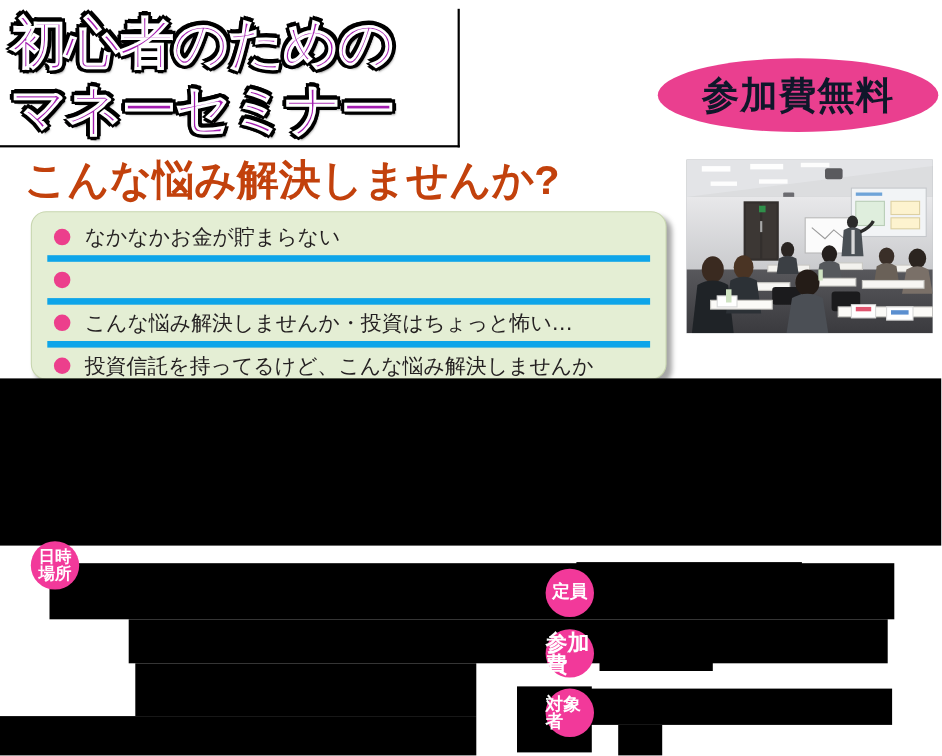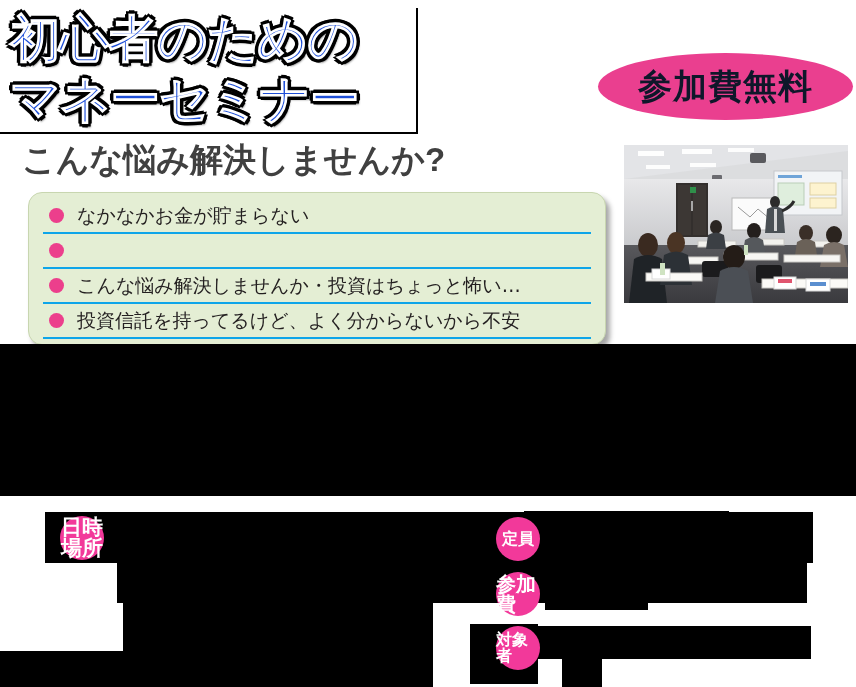--- a/index.html
+++ b/index.html
@@ -28,21 +28,21 @@
     border-right: 2px solid #000000;
     border-bottom: 2px solid #000000;
     box-sizing: border-box;
   }
   .title-line {
     position: absolute;
     left: 10px;
     white-space: nowrap;
     font-family: Liberation Sans, sans-serif;
     font-weight: bold;
-    color: #1d4ed8;
+    color: #a21caf;
     letter-spacing: -1px;
   }
   .title-line.l1 {
     top: -2px;
     font-size: 50px;
     -webkit-text-stroke: 1px #ffffff;
     text-shadow:
       -3px -3px 0 #000, 3px -3px 0 #000, -3px 3px 0 #000, 3px 3px 0 #000,
       -3px 0 0 #000, 3px 0 0 #000, 0 -3px 0 #000, 0 3px 0 #000,
       -4px 0 0 #000, 4px 0 0 #000, 0 -4px 0 #000, 0 4px 0 #000,
@@ -57,26 +57,26 @@
       -3px 0 0 #000, 3px 0 0 #000, 0 -3px 0 #000, 0 3px 0 #000,
       -4px 0 0 #000, 4px 0 0 #000, 0 -4px 0 #000, 0 4px 0 #000,
       3px 4px 2px rgba(0,0,0,0.45);
   }
 
   
   .subheading {
     position: absolute;
     left: 22px;
     top: 138px;
-    font-size: 33px;
+    font-size: 38px;
     font-weight: bold;
-    color: #404040;
+    color: #c2410c;
     letter-spacing: 0px;
     white-space: nowrap;
-    font-family: Liberation Sans, sans-serif;
+    font-family: Liberation Mono, monospace;
   }
 
   
   .free-badge {
     position: absolute;
     left: 598px;
     top: 53px;
     width: 255px;
     height: 67px;
     background: #ea3f8f;
@@ -123,21 +123,21 @@
     box-sizing: border-box;
     box-shadow: 4px 5px 5px rgba(0,0,0,0.35);
     padding: 6px 0 0 0;
   }
   .concern-row {
     position: relative;
     display: flex;
     align-items: center;
     height: 33px;
     margin: 0 14px;
-    border-bottom: 2px solid #0ea5e9;
+    border-bottom: 6px solid #0ea5e9;
   }
   .concern-bullet {
     width: 15px;
     height: 15px;
     border-radius: 50%;
     background: #ec3f8c;
     flex: 0 0 auto;
     margin-right: 13px;
     margin-left: 6px;
   }
@@ -176,23 +176,22 @@
     color: #ffffff;
     font-weight: bold;
     line-height: 1.0;
     font-family: "DejaVu Sans", "Liberation Sans", sans-serif;
     z-index: 5;
   }
   .round-badge .bl {
     display: block;
   }
   .badge-datetime {
-    left: 28px;  top: 516px;  width: 44px; height: 44px;
-    font-size: 21px;
-    margin-left: 32px;
+    left: 28px;  top: 492px;  width: 44px; height: 44px;
+    font-size: 15px;
   }
   .badge-datetime .bl { margin: 0px 0; }
   .badge-capacity {
     left: 496px; top: 517px; width: 44px; height: 44px;
     font-size: 16px;
     font-family: Liberation Serif, serif;
   }
   .badge-fee {
     left: 496px; top: 572px; width: 44px; height: 44px;
     font-size: 20px;
@@ -327,21 +326,21 @@
     </div>
     <div class="concern-row">
       <span class="concern-bullet"></span>
     </div>
     <div class="concern-row">
       <span class="concern-bullet"></span>
       <span class="concern-text">こんな悩み解決しませんか・投資はちょっと怖い…</span>
     </div>
     <div class="concern-row">
       <span class="concern-bullet"></span>
-      <span class="concern-text">投資信託を持ってるけど、よく分からないから不安</span>
+      <span class="concern-text">投資信託を持ってるけど、こんな悩み解決しませんか</span>
     </div>
   </div>
 
   <div class="redact-main"></div>
 
   <div class="redact" style="left:45px; top:512px; width:768px; height:51px;"></div>
   <div class="redact" style="left:117px; top:563px; width:690px; height:40px;"></div>
   <div class="redact" style="left:123px; top:603px; width:310px; height:48px;"></div>
   <div class="redact" style="left:0px; top:651px; width:433px; height:36px;"></div>
 

